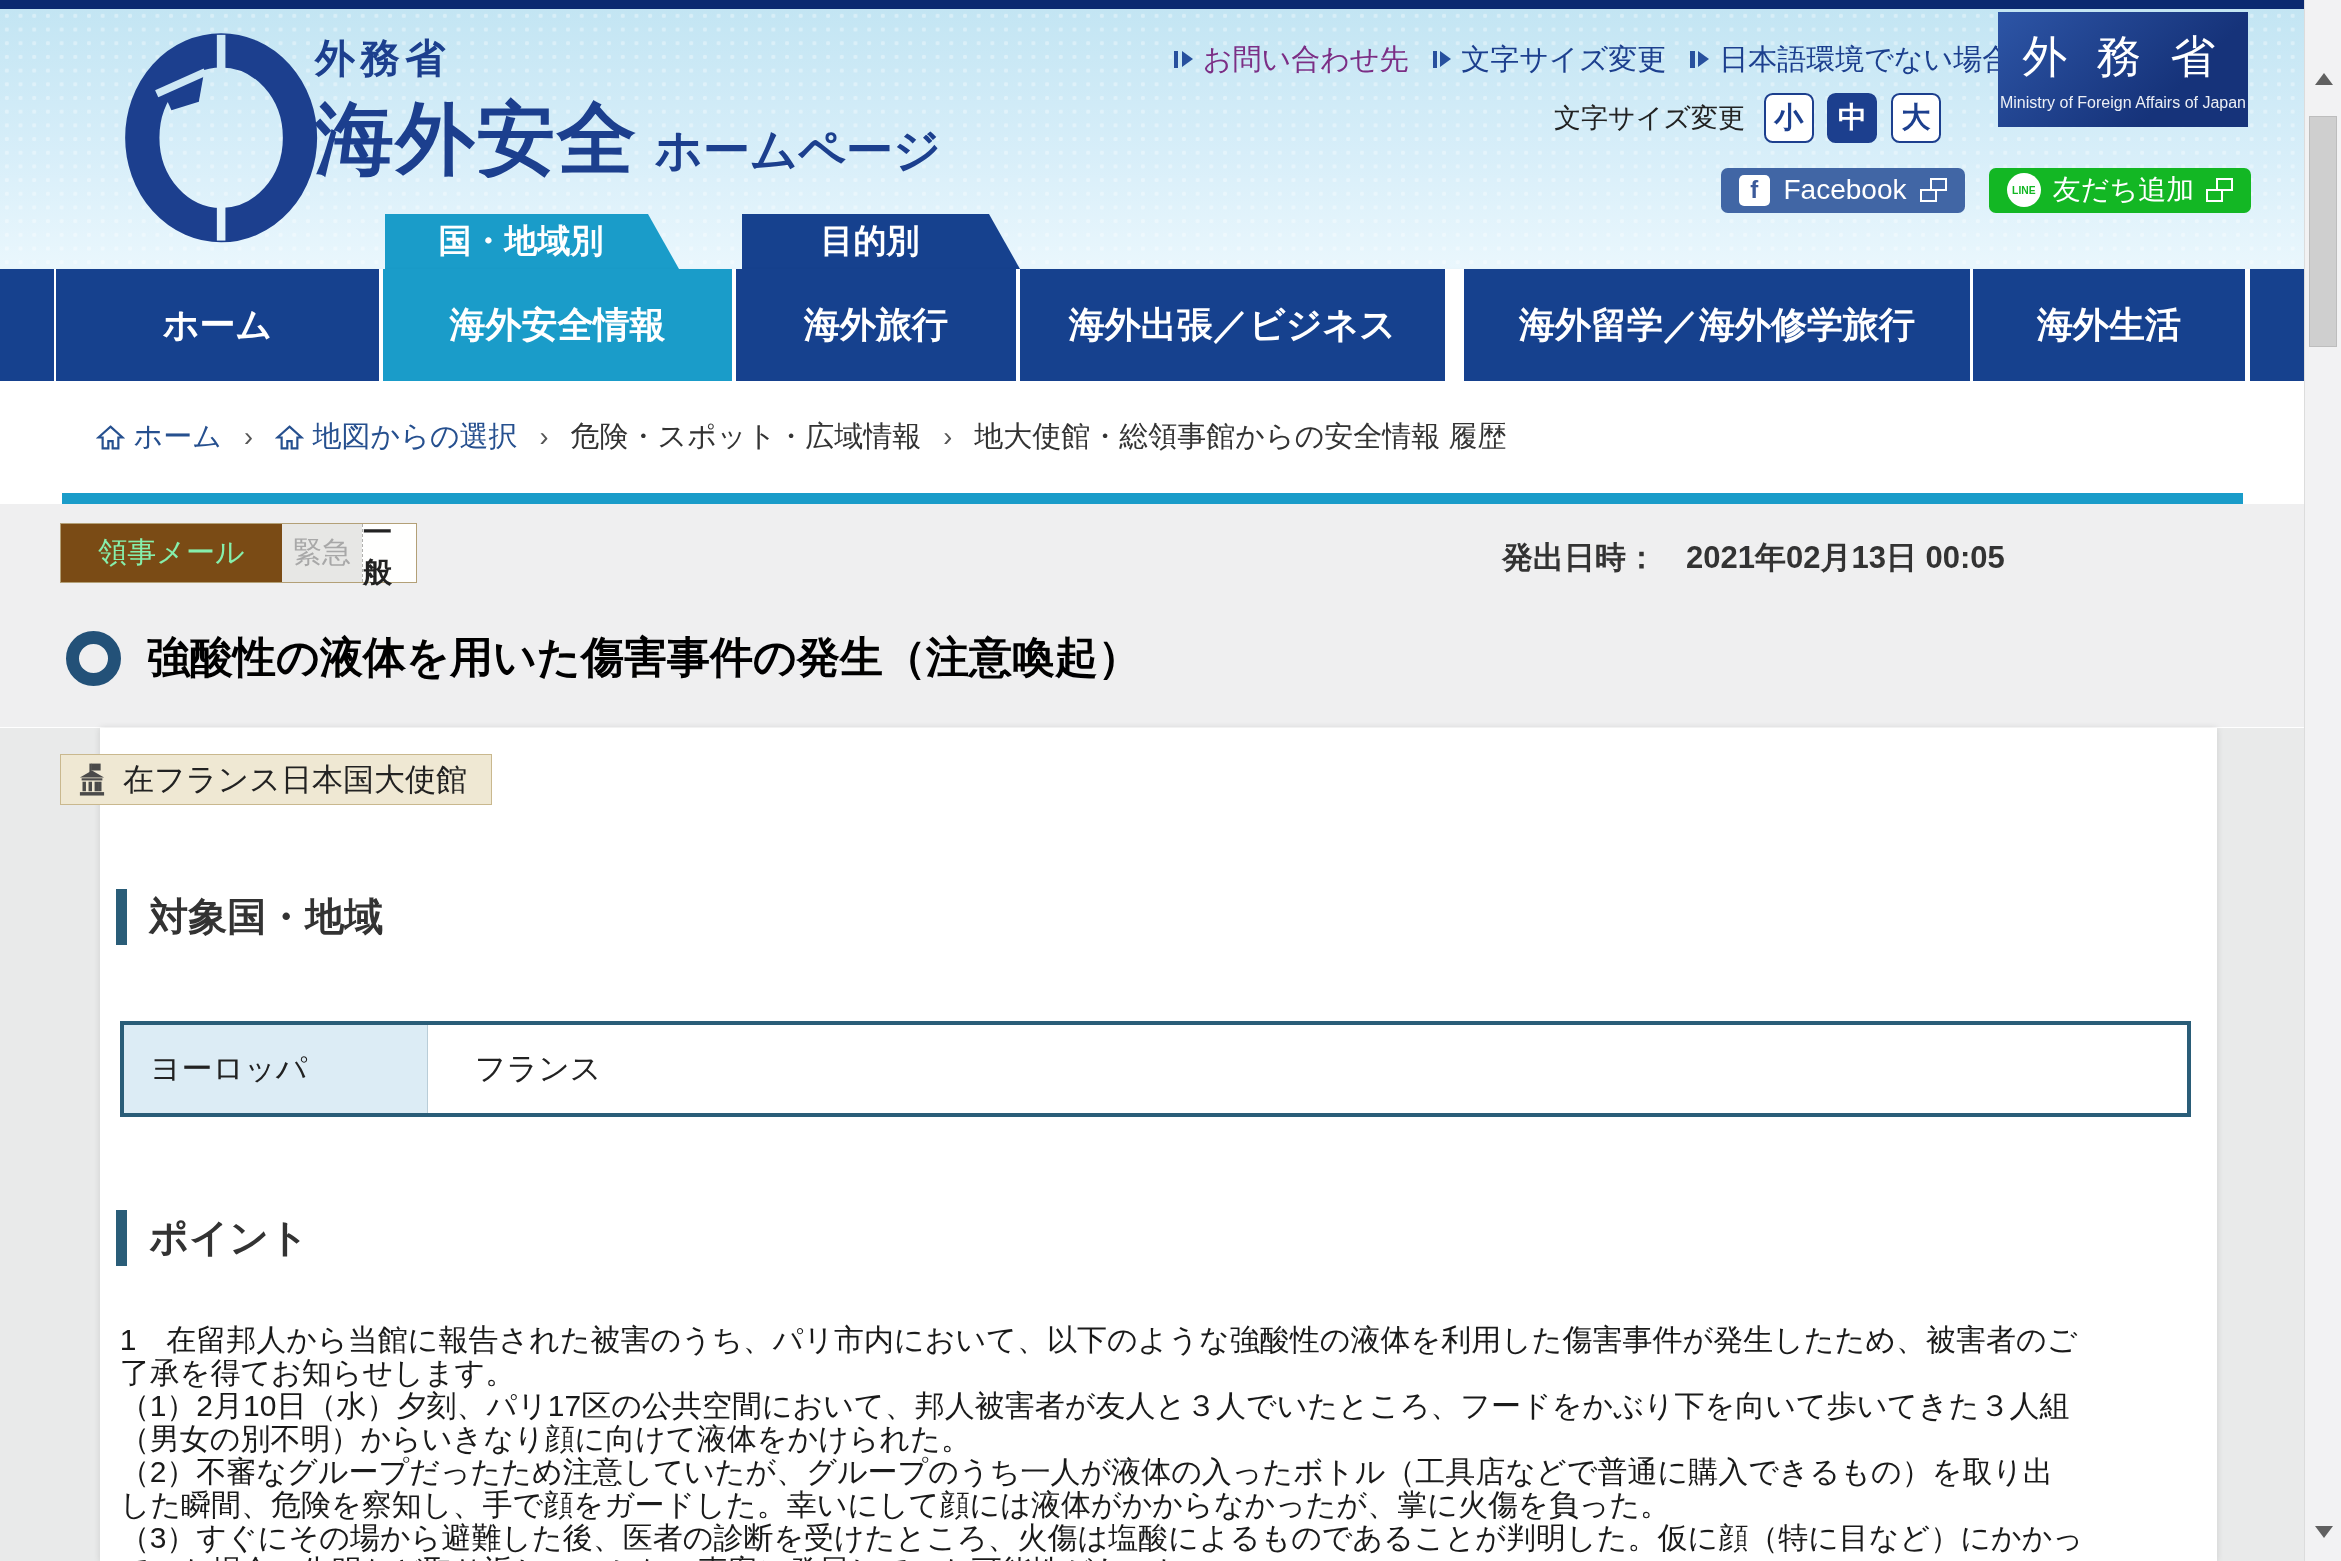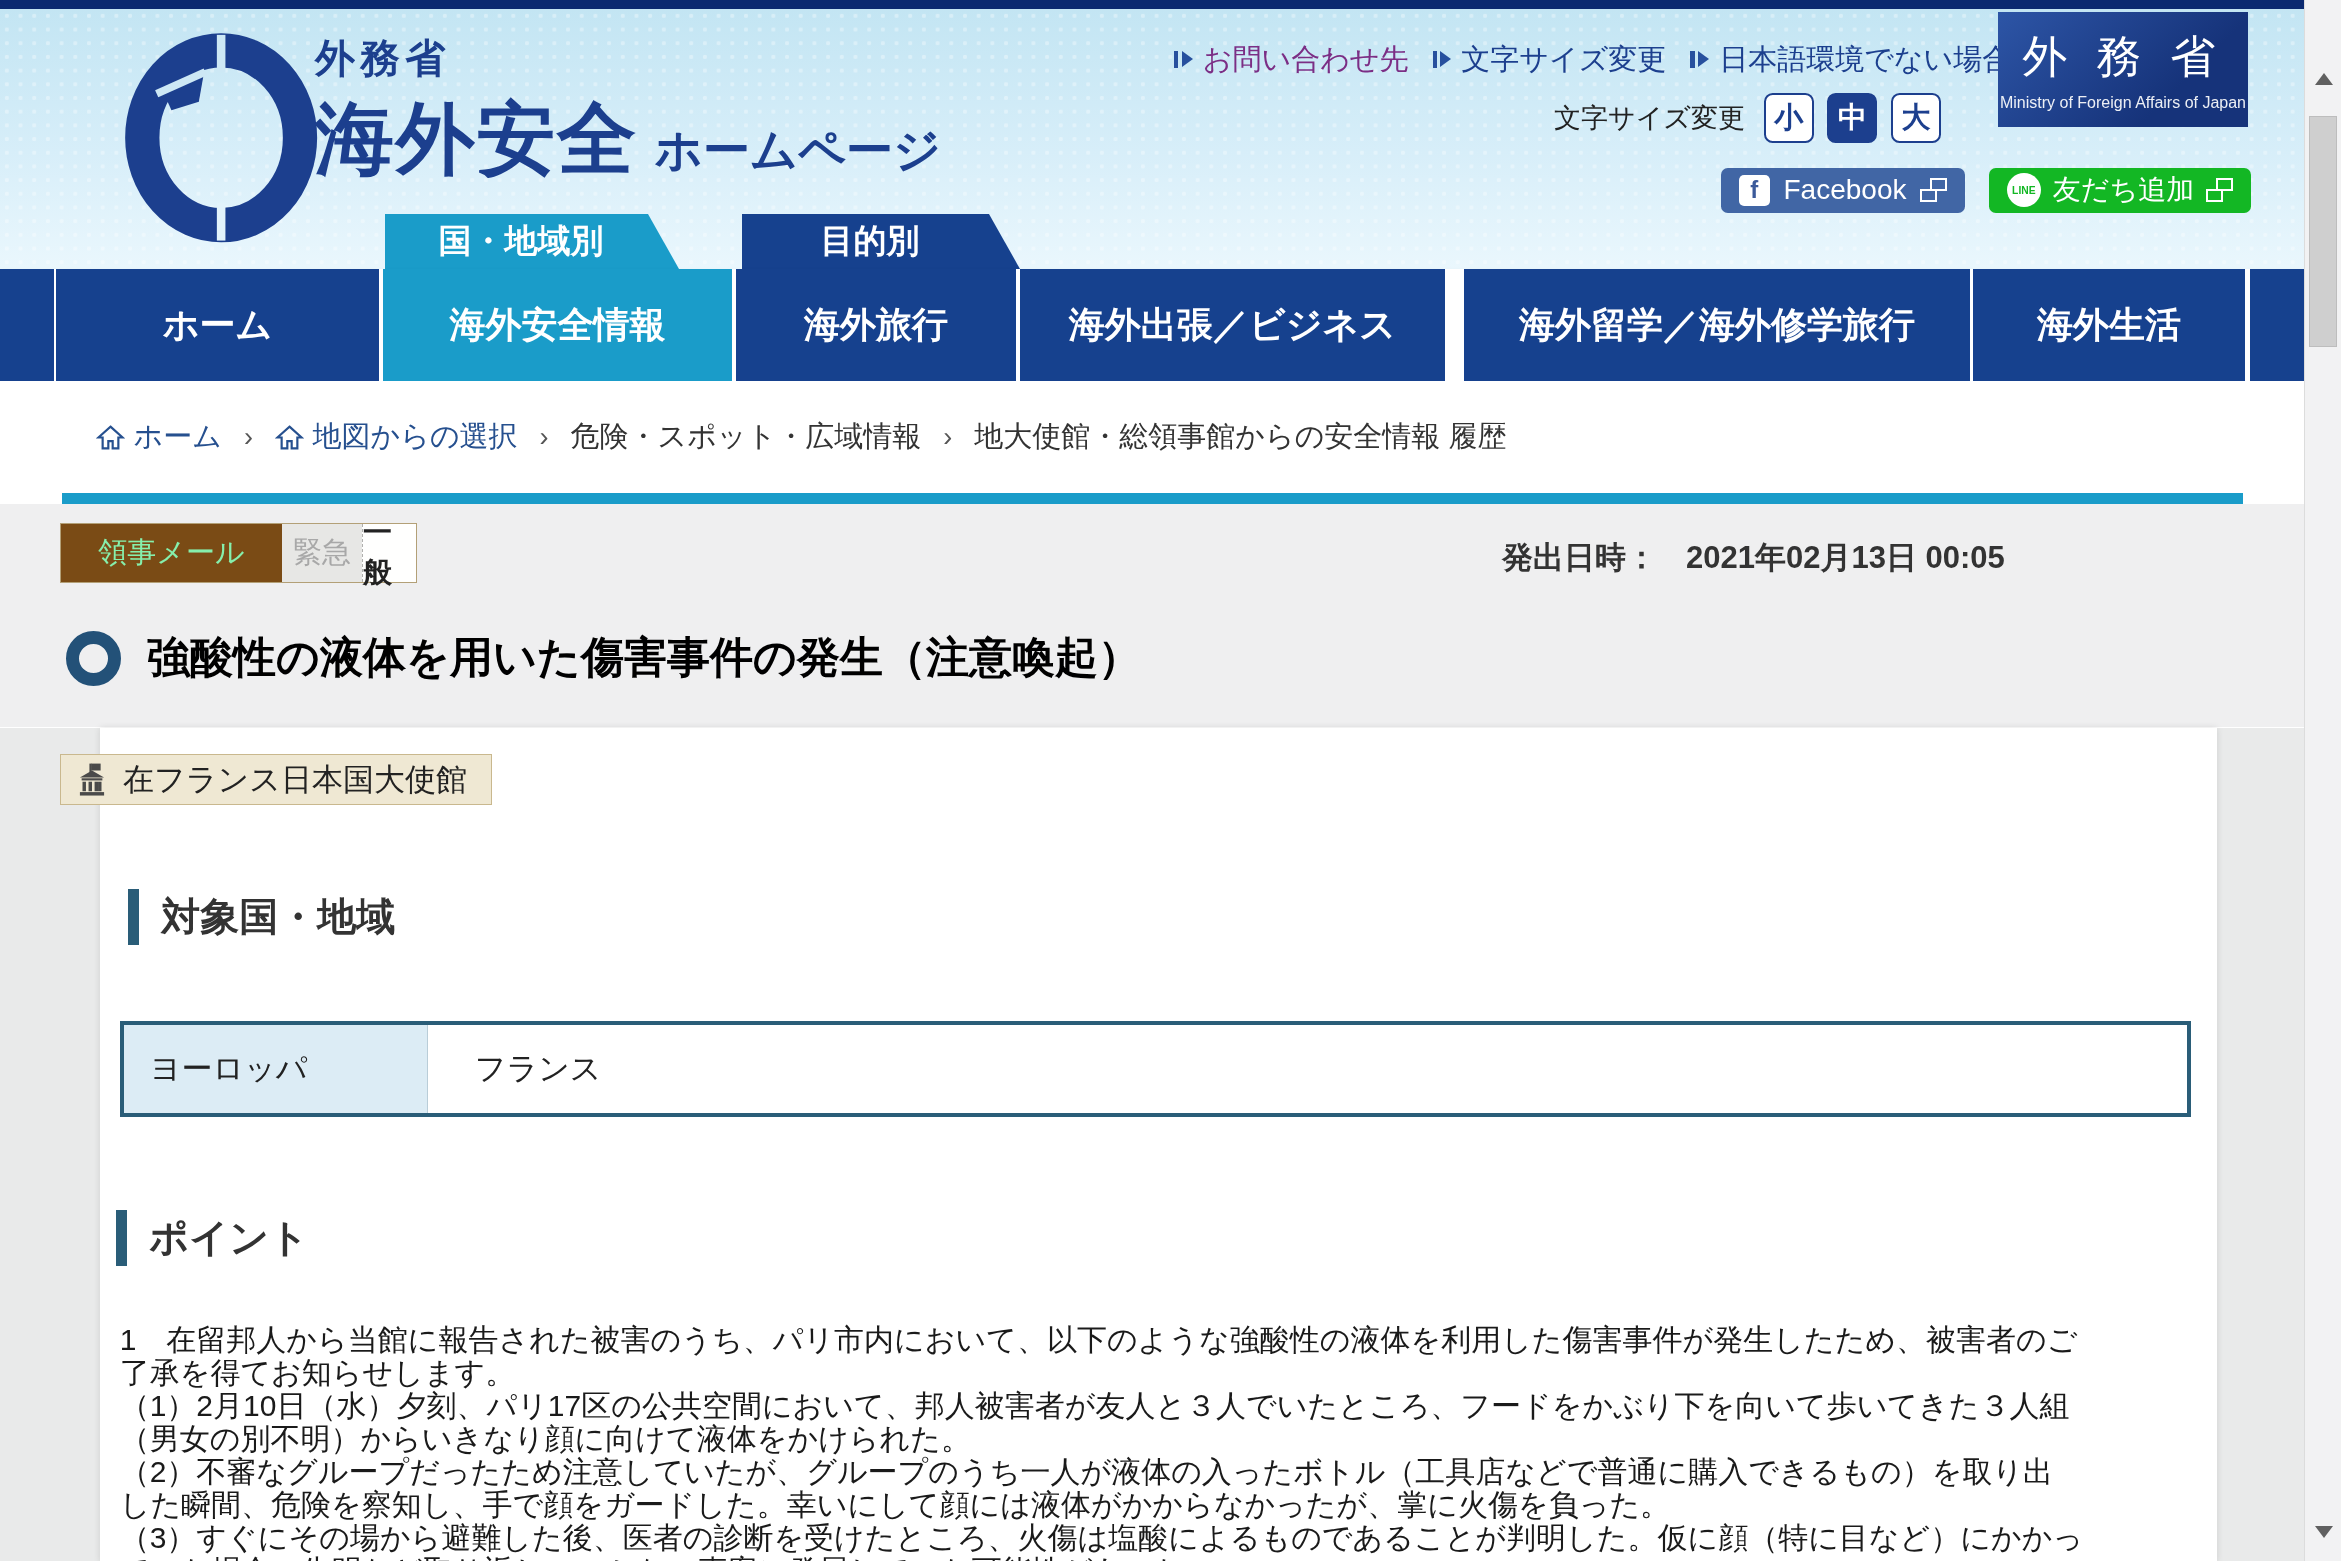--- a/index.html
+++ b/index.html
@@ -95,21 +95,21 @@
 
   
   .content-bg { position:absolute; left:0; top:728px; width:2304px; height:834px; background:#e9eaea; }
   .white-panel { position:absolute; left:100px; top:728px; width:2117px; height:834px; background:#fff;
                  box-shadow:0 0 6.8px rgba(0,0,0,.12); }
   .source-badge { position:absolute; left:60px; top:754px; height:51px; background:#efe8d3; border:1.7px solid #c9b88e;
                   display:flex; align-items:center; gap:12px; padding:0 24px 0 12px; font-size:31px; color:#222; z-index:5; }
   .section-h { position:absolute; left:16.3px; display:flex; align-items:center; }
   .section-h .bar { width:11px; height:56px; background:#2a5d78; }
   .section-h .txt { margin-left:22px; font-size:39px; font-weight:bold; color:#333; }
-  .sec-region { top:161px;margin-left:12px; }
+  .sec-region { top:161px; }
   .sec-points { top:482px; }
   .region-table { position:absolute; left:19.7px; top:293px; width:2071px; height:96px;
                   border:4.3px solid #2a5d78; display:flex; background:#fff; }
   .region-cell { width:304px; background:#dcecf5; border-right:0.9px solid #b9cdd8; display:flex; align-items:center;
                  padding-left:26px; font-size:31px; color:#222; }
   .country-cell { flex:1; display:flex; align-items:center; padding-left:47px; font-size:31px; color:#222; }
   .body-text { position:absolute; left:19.7px; top:595px; width:1964px; font-size:30px; line-height:33px; color:#1a1a1a; }
   .body-text p { margin:0; }
 
   

